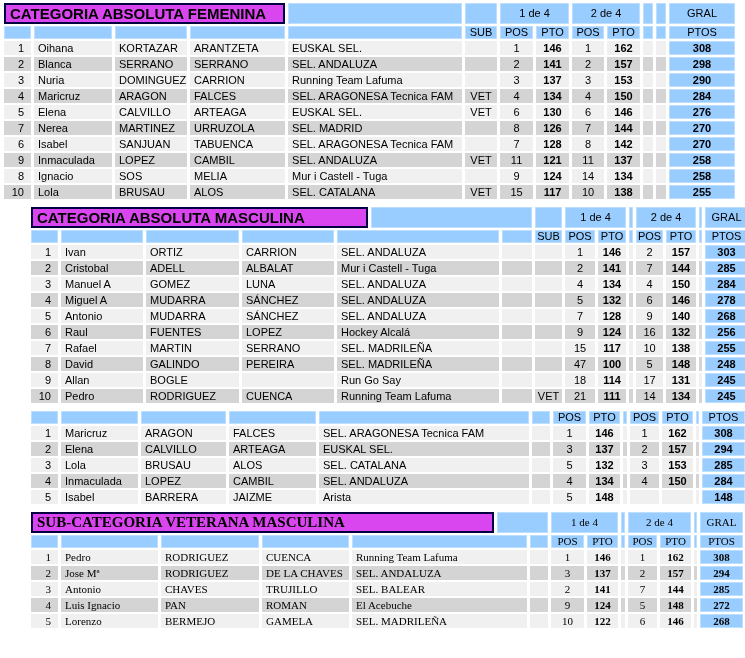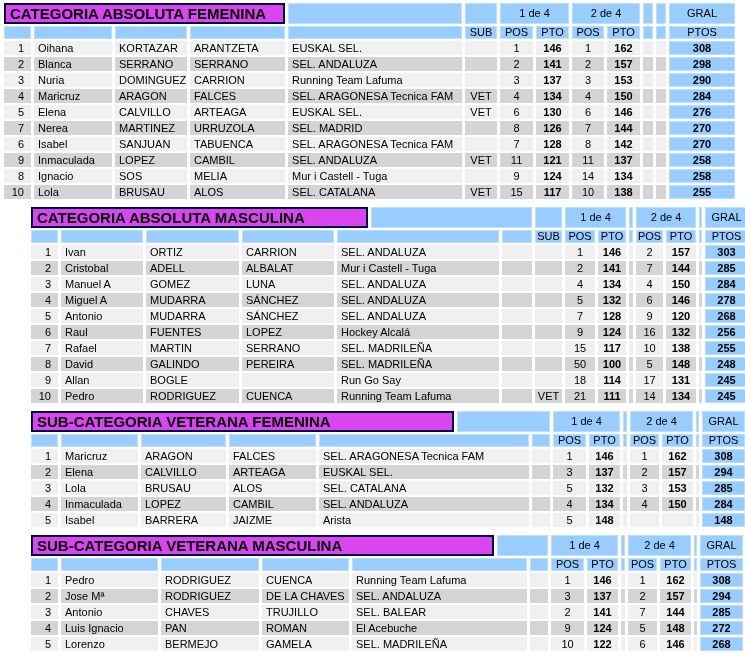--- a/index.html
+++ b/index.html
@@ -334,21 +334,21 @@
           <td class="st txt">Antonio</td>
           <td class="st txt">MUDARRA</td>
           <td class="st txt">SÁNCHEZ</td>
           <td colspan="2" class="st txt">SEL. ANDALUZA</td>
           <td class="st"></td>
           <td class="st c"></td>
           <td class="st c">7</td>
           <td class="st c b">128</td>
           <td class="st"></td>
           <td class="st c">9</td>
-          <td class="st c b">120</td>
+          <td class="st c b">140</td>
           <td class="st"></td>
           <td class="tot">268</td>
         </tr>
         <tr class="dark">
           <td class="st rank">6</td>
           <td class="st txt">Raul</td>
           <td class="st txt">FUENTES</td>
           <td class="st txt">LOPEZ</td>
           <td colspan="2" class="st txt">Hockey Alcalá</td>
           <td class="st"></td>
@@ -378,21 +378,21 @@
           <td class="tot">255</td>
         </tr>
         <tr class="dark">
           <td class="st rank">8</td>
           <td class="st txt">David</td>
           <td class="st txt">GALINDO</td>
           <td class="st txt">PEREIRA</td>
           <td colspan="2" class="st txt">SEL. MADRILEÑA</td>
           <td class="st"></td>
           <td class="st c"></td>
-          <td class="st c">50</td>
+          <td class="st c">47</td>
           <td class="st c b">100</td>
           <td class="st"></td>
           <td class="st c">5</td>
           <td class="st c b">148</td>
           <td class="st"></td>
           <td class="tot">248</td>
         </tr>
         <tr class="light">
           <td class="st rank">9</td>
           <td class="st txt">Allan</td>
@@ -438,29 +438,20 @@
         <col style="width: 18px;">
         <col style="width: 33px;">
         <col style="width: 31px;">
         <col style="width: 4px;">
         <col style="width: 29px;">
         <col style="width: 31px;">
         <col style="width: 3px;">
         <col style="width: 43px;">
       </colgroup>
       <tbody>
-        <tr class="title-row">
-          <td colspan="5" class="titlebox">SUB-CATEGORIA VETERANA FEMENINA</td>
-          <td colspan="2" class="hb"></td>
-          <td colspan="2" class="hb c">1 de 4</td>
-          <td class="hb"></td>
-          <td colspan="2" class="hb c">2 de 4</td>
-          <td class="hb"></td>
-          <td class="hb c">GRAL</td>
-        </tr>
         <tr class="head-row">
           <td class="hb"></td>
           <td class="hb"></td>
           <td class="hb"></td>
           <td class="hb"></td>
           <td colspan="2" class="hb"></td>
           <td class="hb"></td>
           <td class="hb c">POS</td>
           <td class="hb c">PTO</td>
           <td class="hb"></td>
@@ -539,21 +530,21 @@
           <td class="st c">5</td>
           <td class="st c b">148</td>
           <td class="st"></td>
           <td class="st c"></td>
           <td class="st c b"></td>
           <td class="st"></td>
           <td class="tot">148</td>
         </tr>
       </tbody>
     </table>
-    <table class="follow" style="width: 718px;">
+    <table class="follow" style="width: 718px; font-family: Liberation Serif, serif;">
       <colgroup>
         <col style="width: 27px;">
         <col style="width: 97px;">
         <col style="width: 98px;">
         <col style="width: 87px;">
         <col style="width: 142px;">
         <col style="width: 30px;">
         <col style="width: 18px;">
         <col style="width: 33px;">
         <col style="width: 31px;">

